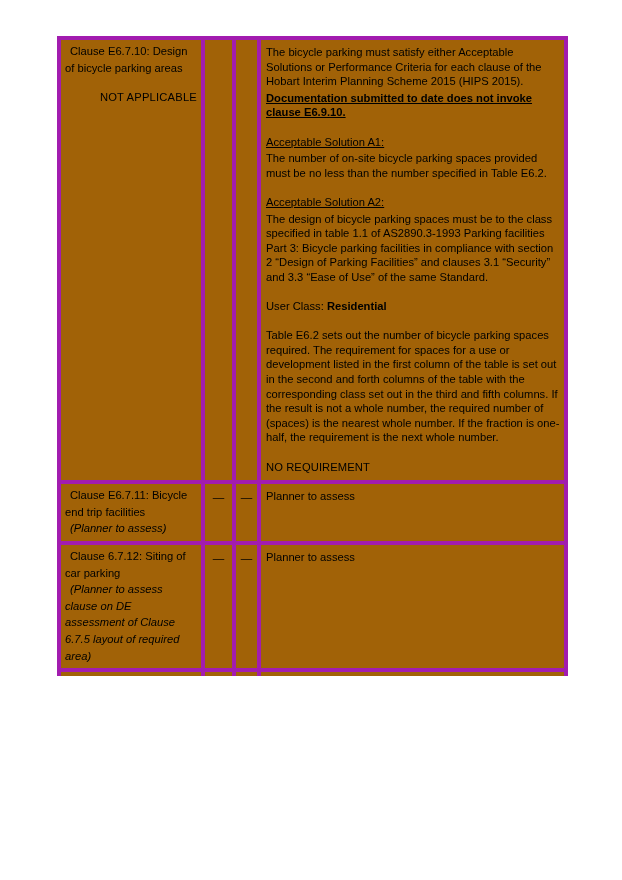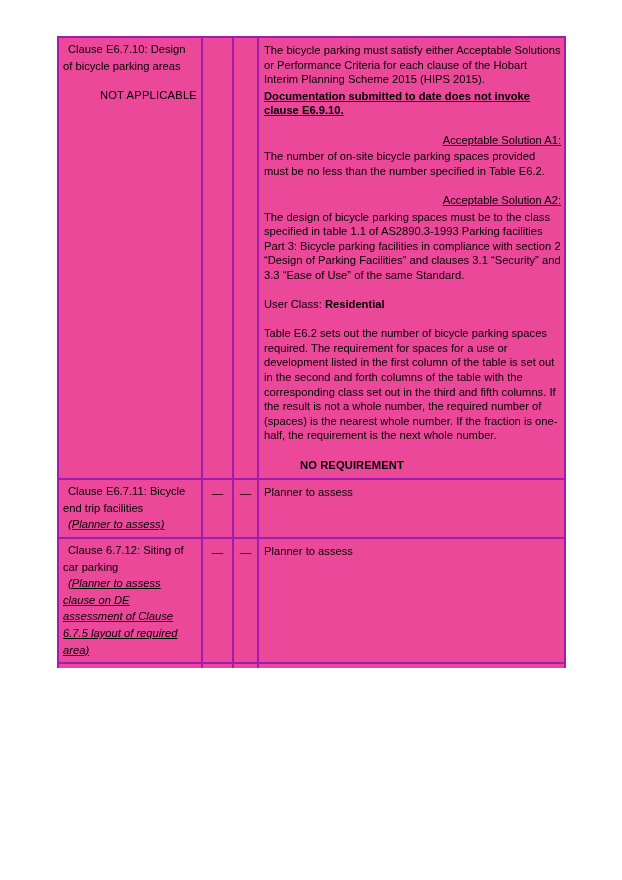--- a/index.html
+++ b/index.html
@@ -27,24 +27,24 @@
   
   .assessment-table {
     position: absolute;
     left: 57px;
     top: 36px;
     width: 509px;
     border-collapse: collapse;
     table-layout: fixed;
   }
   .assessment-table td {
-    border: 2px solid #a21caf;
+    border: 4px solid #a21caf;
     vertical-align: top;
     padding: 0;
-    background: #ec4899;
+    background: #a16207;
   }
 
   
   .col-clause   { width: 144px; }
   .col-narrow-a { width: 31px;  }
   .col-narrow-b { width: 25px;  }
   .col-body     { width: 307px; }
 
   
   .cell-inner {
@@ -67,33 +67,32 @@
   .p + .p {
     margin-top: 2px;
   }
   .spacer {
     height: 14.6px;
   }
   .indent1 {
     text-indent: 5px;
   }
   .b      { font-weight: bold; margin-top: 20px; }
-  .u      { text-decoration: underline; text-align: right; }
+  .u      { text-decoration: underline; }
   .bu     { font-weight: bold; text-decoration: underline; }
-  .i      { font-style: italic; text-decoration: underline; }
+  .i      { font-style: italic; }
 
   .notapplicable {
     font-weight: normal;
     text-align: right;
     letter-spacing: 0.2px;
   }
   .norequirement {
-    font-weight: bold;
+    font-weight: normal;
     letter-spacing: 0.1px;
-    margin-left: 36px;
   }
 
   .emdash {
     font-size: 11.5px;
     line-height: 14.6px;
   }
 
   
   .row-partial td {
     height: 4px;

